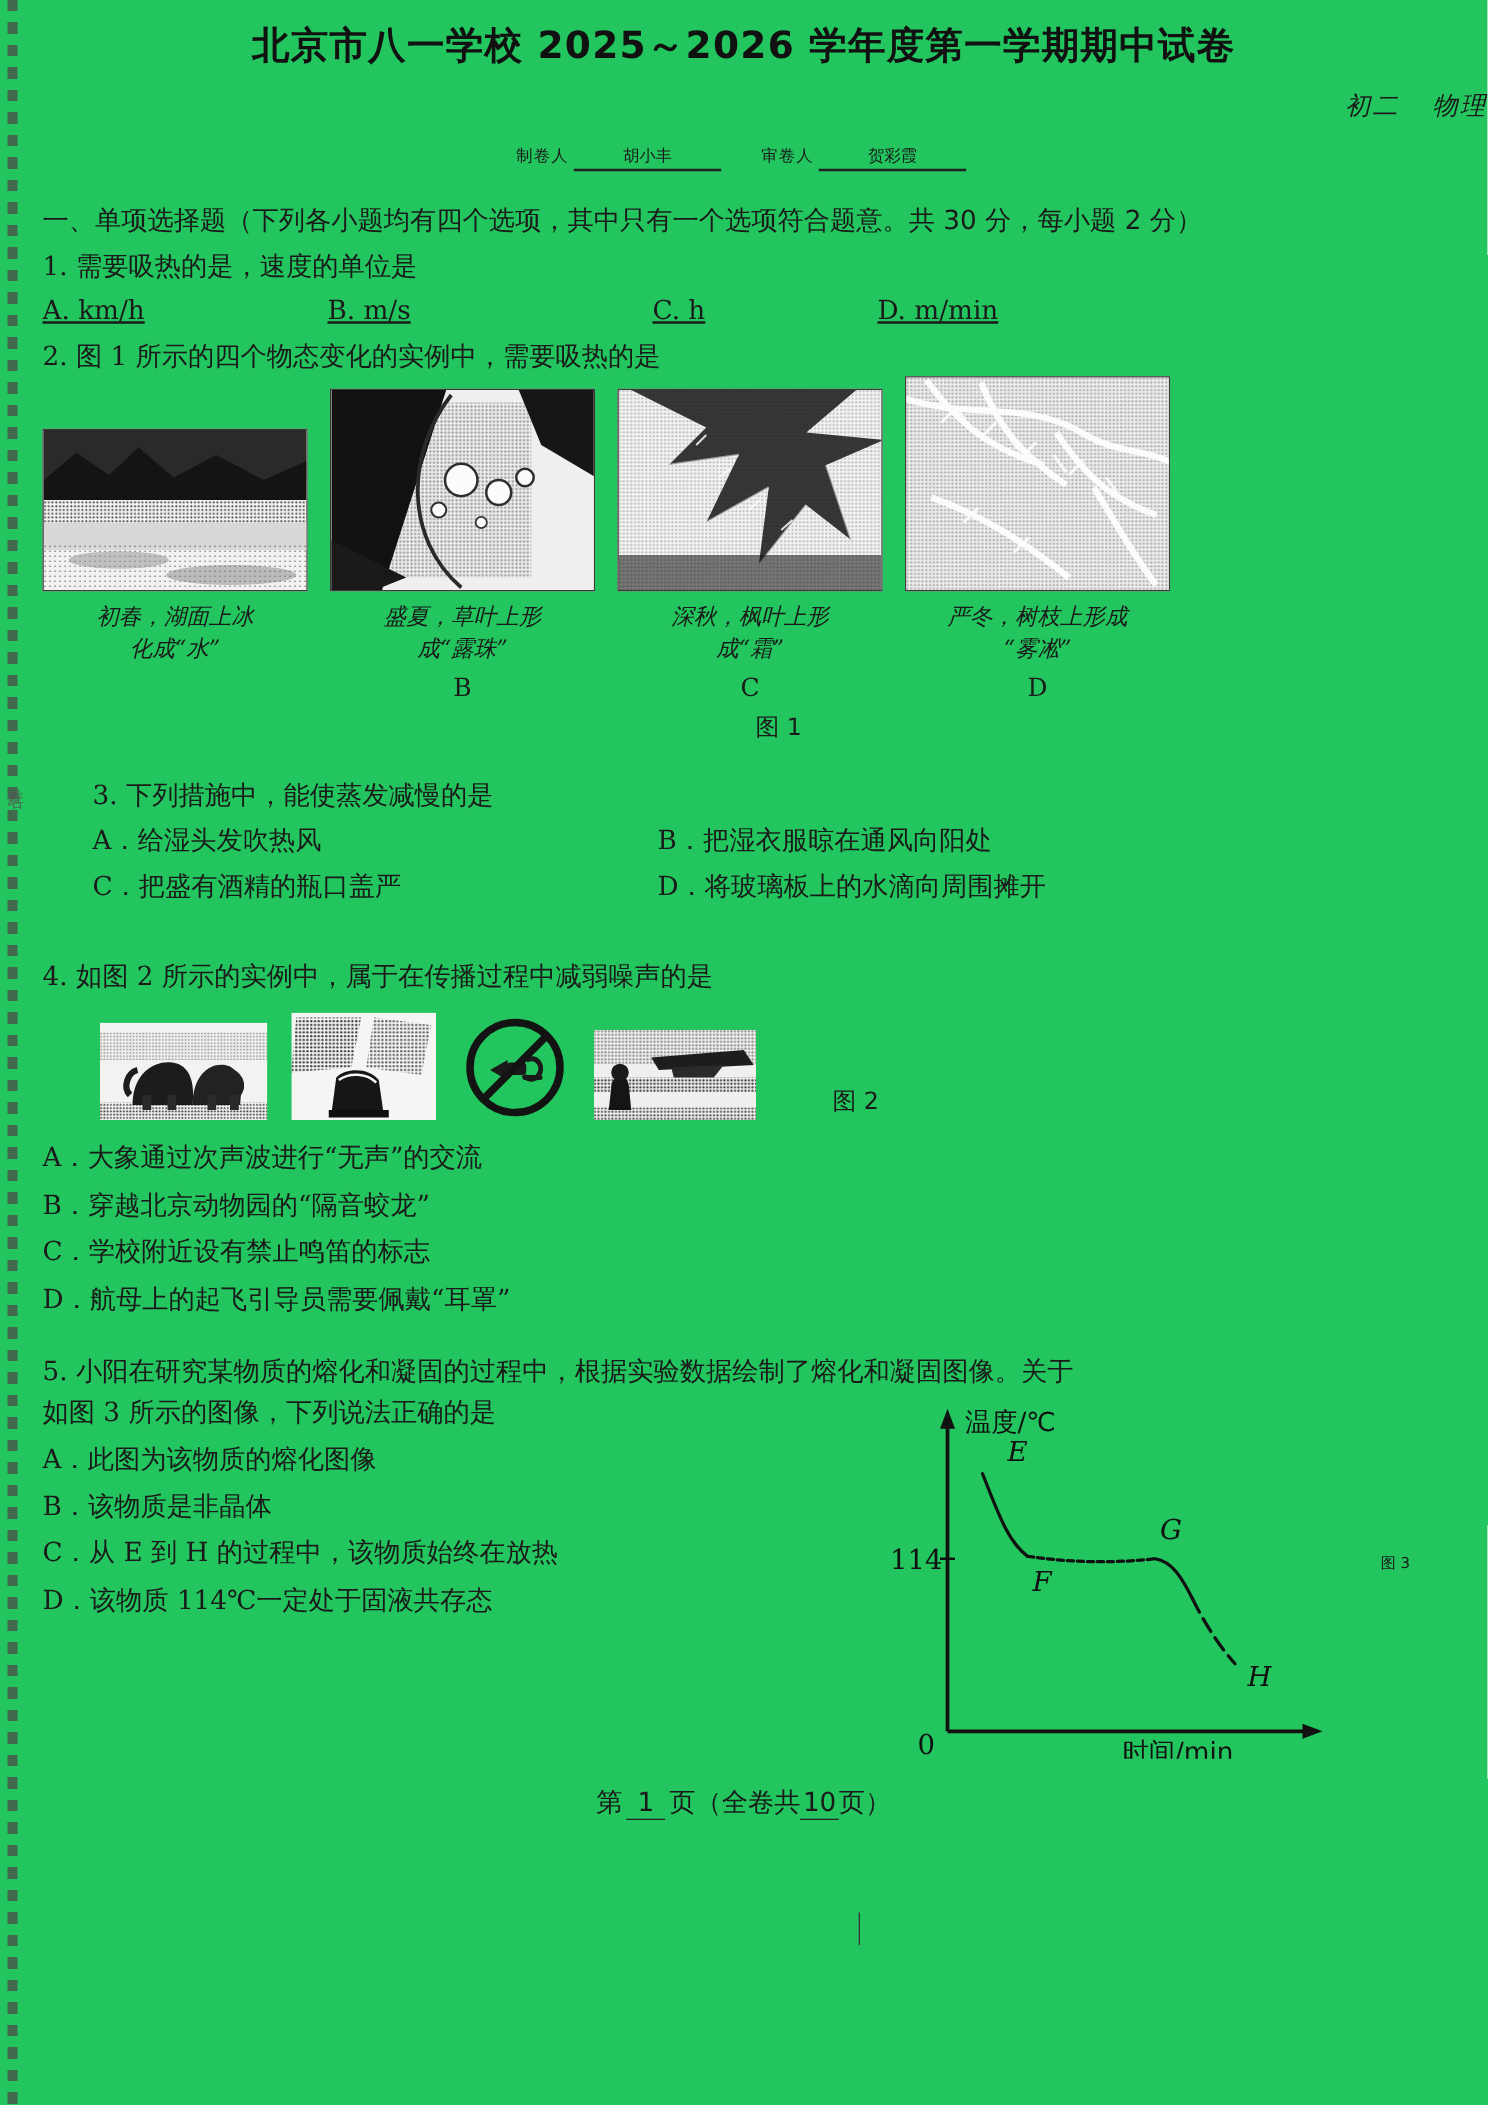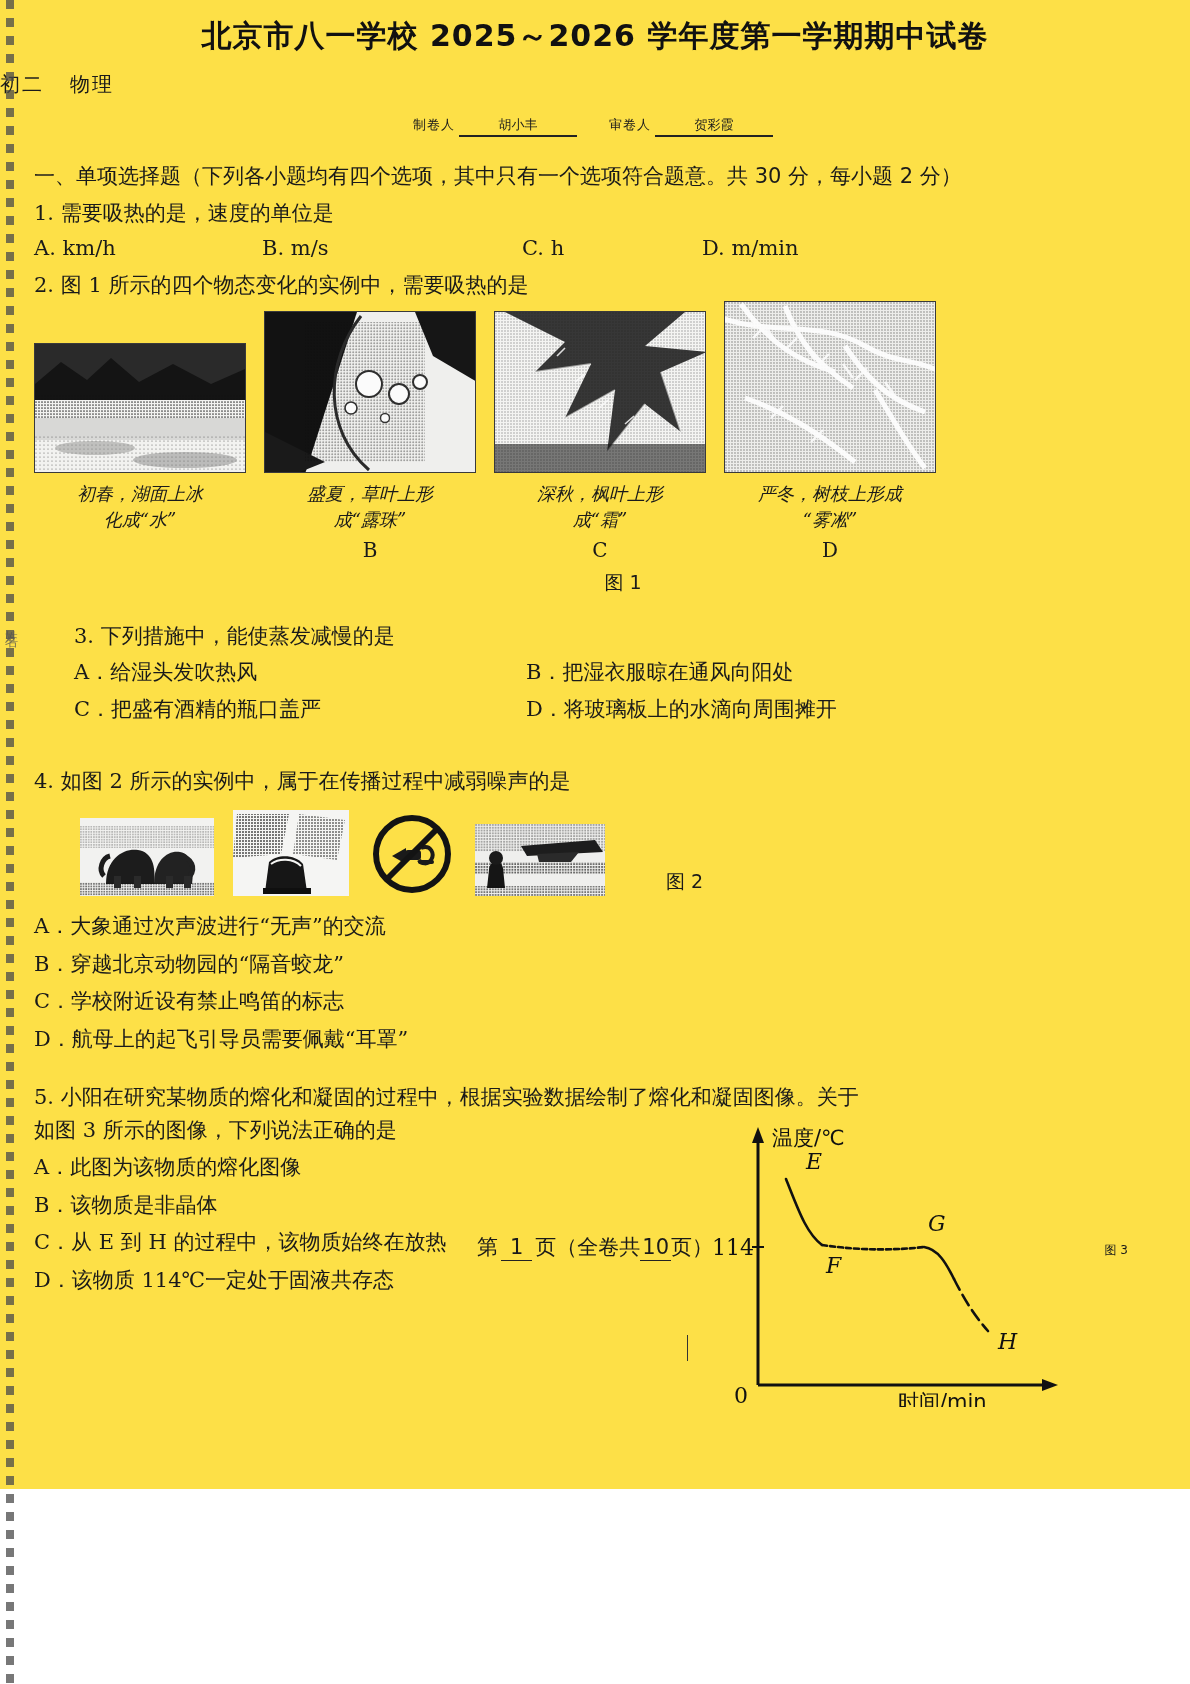--- a/index.html
+++ b/index.html
@@ -7,22 +7,22 @@
     width: 1190px;
     height: 1684px;
     background: #ffffff;
     font-family: "DejaVu Serif", "Liberation Serif", serif;
     color: #1a1a1a;
     overflow: hidden;
   }
   .page {
     position: relative;
     width: 1190px;
-    height: 1489px;
-    background: #fde047;
+    height: 1684px;
+    background: #22c55e;
   }
 
   
   .binding-edge {
     position: absolute;
     left: 6px; top: 0;
     width: 8px; height: 1684px;
     background-image: repeating-linear-gradient(
       to bottom,
       #4a4a4a 0px, #4a4a4a 9px,
@@ -44,25 +44,26 @@
   .doc-title {
     text-align: center;
     font-family: "DejaVu Sans", "Liberation Sans", sans-serif;
     font-weight: bold;
     font-size: 30px;
     letter-spacing: 1px;
     padding-top: 16px;
     color: #111;
   }
   .doc-subtitle {
-    text-align: left;
+    text-align: right;
     font-size: 20px;
     font-family: "DejaVu Sans", "Liberation Sans", sans-serif;
     margin-top: 14px;
     letter-spacing: 2px;
+    font-style: italic;
   }
   .doc-subtitle .gap { display: inline-block; width: 26px; }
   .credits {
     text-align: center;
     font-size: 13px;
     font-family: "DejaVu Sans", "Liberation Sans", sans-serif;
     margin-top: 18px;
   }
   .credits .lbl { letter-spacing: 1px; }
   .credits .val {
@@ -92,20 +93,21 @@
   }
   .q {
     margin-top: 4px;
     font-size: 21px;
     line-height: 1.55;
   }
   .q-stem { white-space: normal; }
   .opts-row {
     display: flex;
     margin-top: 3px;
+    text-decoration: underline;
   }
   .opt-inline { white-space: nowrap; }
   .opt-w1 { width: 228px; }
   .opt-w2 { width: 260px; }
   .opt-w3 { width: 180px; }
   .opts-2col { display: flex; margin-top: 4px; }
   .opts-2col .c1 { width: 452px; }
   .opts-stack > div { margin-top: 5px; }
 
   

